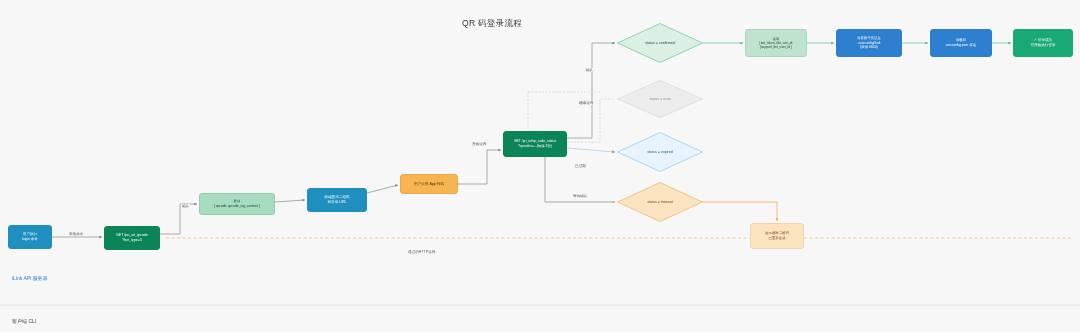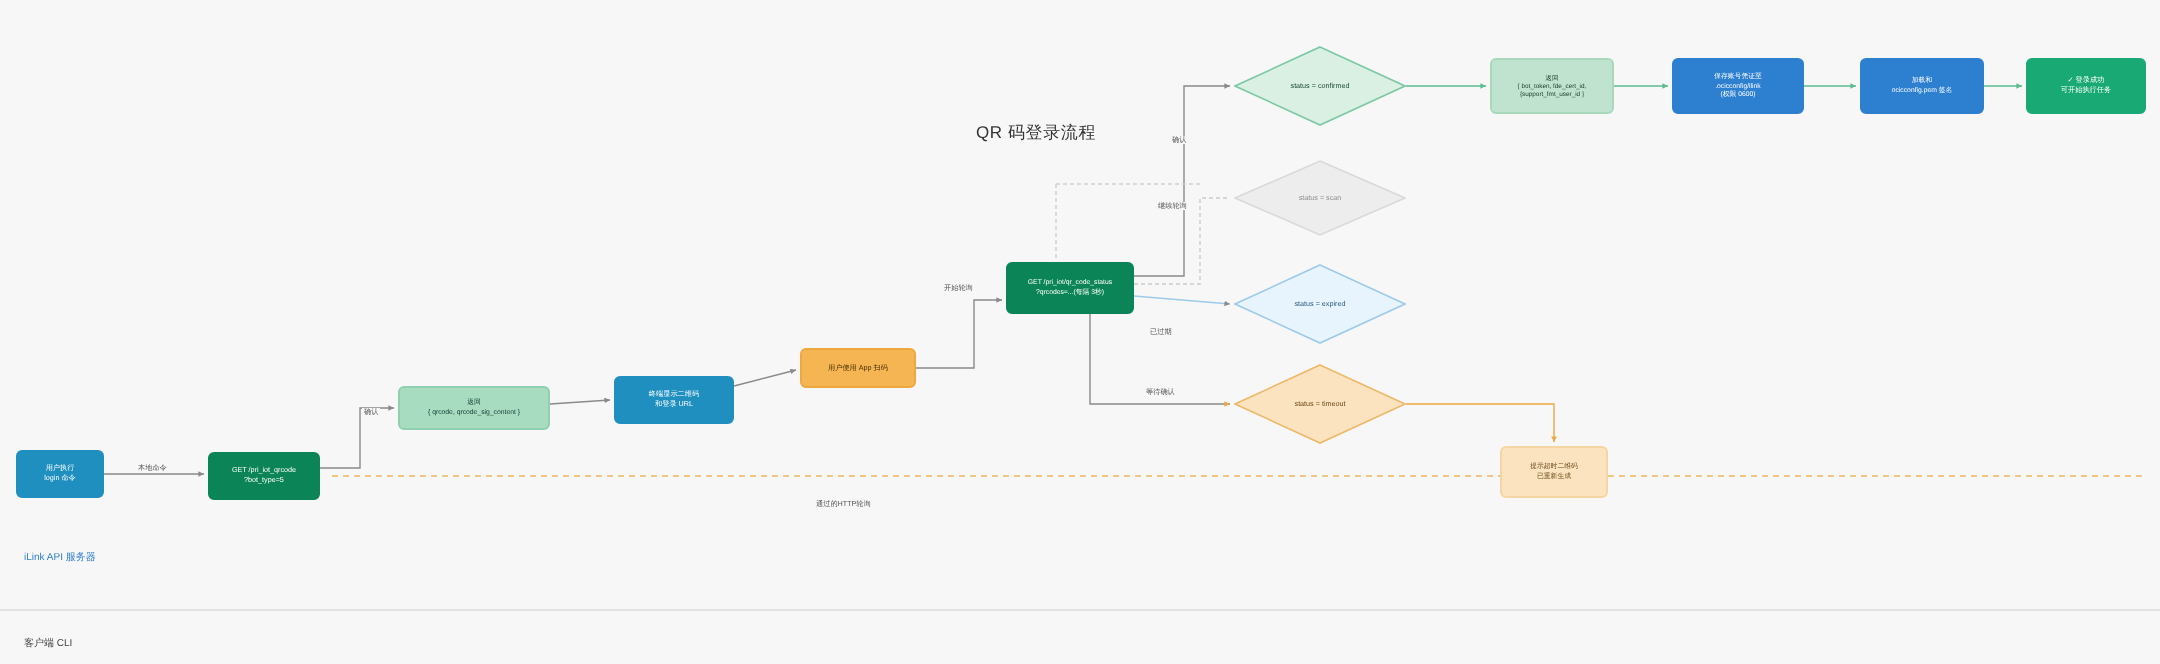--- a/index.html
+++ b/index.html
@@ -162,21 +162,21 @@
     <path d="M703,202 L777,202 L777,221" stroke="#eda93f" stroke-width="0.7" fill="none" marker-end="url(#arrow-orange)"></path>
 
     <path d="M528,92 L528,129" stroke="#cfcfcf" stroke-width="0.7" fill="none" stroke-dasharray="2,1.5"></path>
     <path d="M528,92 L600,92" stroke="#cfcfcf" stroke-width="0.7" fill="none" stroke-dasharray="2,1.5"></path>
 
     <path d="M166,238 L1072,238" stroke="#f0b75e" stroke-width="0.7" fill="none" stroke-dasharray="3,2.5"></path>
 
     <path d="M0,305 L1080,305" stroke="#e2e2e2" stroke-width="1" fill="none"></path>
   </svg>
 
-  <div class="title" style="left:488px; top:18px;margin-top:43px;">QR 码登录流程</div>
+  <div class="title" style="left:462px; top:18px;">QR 码登录流程</div>
 
   <div class="node n-teal" style="left:8px; top:225px; width:44px; height:24px; font-size:3.6px;">
     <span>用户执行
 login 命令</span>
   </div>
 
   <div class="node n-green-dark" style="left:104px; top:226px; width:56px; height:24px; font-size:3.6px;">
     <span>GET /pri_iot_qrcode
 ?bot_type=5</span>
   </div>

